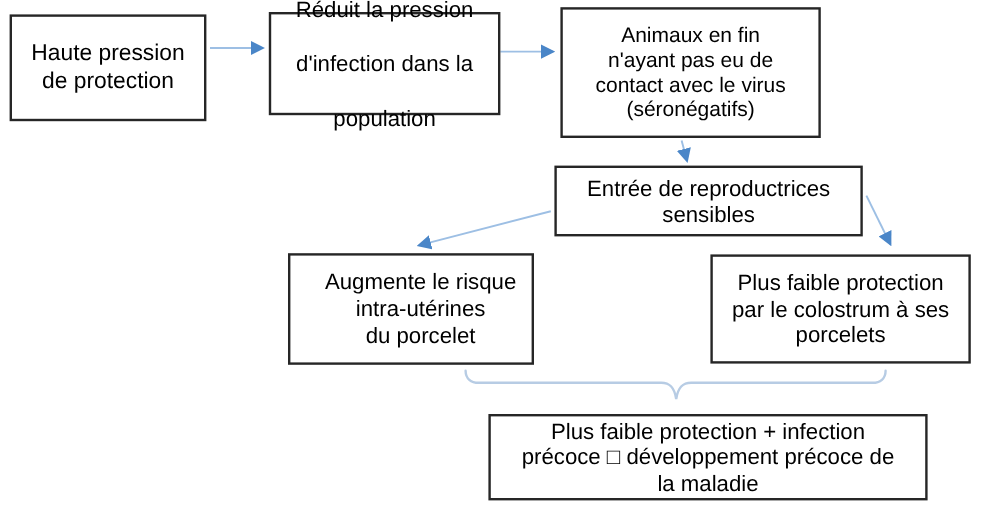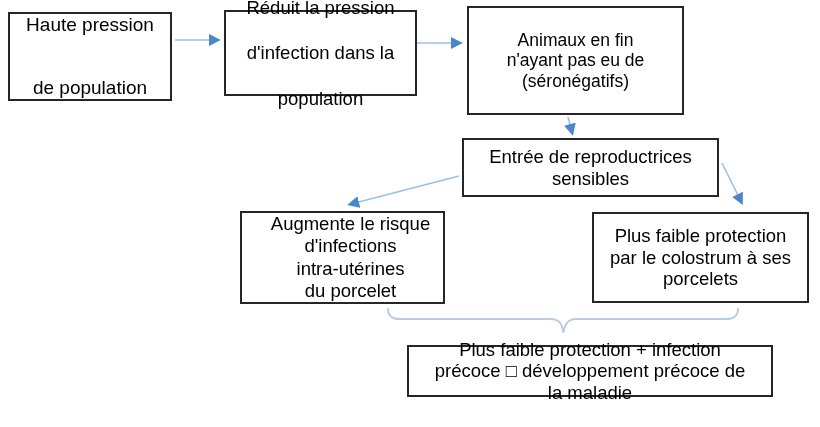--- a/index.html
+++ b/index.html
@@ -25,27 +25,27 @@
     flex-direction: column;
     justify-content: center;
     align-items: center;
     text-align: center;
     line-height: 1.16;
   }
   .box span {
     display: block;
     white-space: nowrap;
   }
-  #box-haute-pression       { left: 8px;   top: 12px;  width: 164px; height: 89px;  font-size: 19px; justify-content: space-between; }
+  #box-haute-pression       { left: 8px;   top: 12px;  width: 164px; height: 89px;  font-size: 19px; }
   #box-reduit-pression      { left: 224px; top: 10px;  width: 193px; height: 86px;  font-size: 18.5px; gap: 24px; }
   #box-animaux-fin          { left: 467px; top: 6px;   width: 217px; height: 109px; font-size: 17.5px; line-height: 1.18; }
   #box-entree-reproductrices{ left: 462px; top: 138px; width: 257px; height: 59px;  font-size: 18.5px; }
   #box-augmente-risque      { left: 240px; top: 211px; width: 205px; height: 93px;  font-size: 18.5px; line-height: 1.2; padding-left: 16px; }
   #box-protection-colostrum { left: 592px; top: 212px; width: 217px; height: 91px;  font-size: 18.5px; text-align: right; }
-  #box-conclusion           { left: 407px; top: 345px; width: 366px; height: 52px;  font-size: 18.5px; }
+  #box-conclusion           { left: 407px; top: 345px; width: 366px; height: 72px;  font-size: 18.5px; }
 
   #connector-layer {
     position: absolute;
     left: 0;
     top: 0;
     width: 820px;
     height: 427px;
     pointer-events: none;
   }
   .arrow-line {
@@ -90,43 +90,43 @@
     <g>
       <line class="arrow-line" x1="722" y1="163" x2="742" y2="203.5" marker-end="url(#arrowhead)"></line>
     </g>
     <g>
       <path class="brace-path" d="M388,309 C388,315.5 392.5,319 399,319 L551,319 C558,319 562,322.5 563.5,332.5 C565,322.5 569,319 576,319 L727,319 C733.5,319 738,315.5 738,309"></path>
     </g>
   </svg>
 
   <div class="box" id="box-haute-pression">
     <span>Haute pression</span>
-    <span>de population</span>
+    <span>de protection</span>
   </div>
 
   <div class="box" id="box-reduit-pression">
     <span>Réduit la pression</span>
     <span>d'infection dans la</span>
     <span>population</span>
   </div>
 
   <div class="box" id="box-animaux-fin">
     <span>Animaux en fin</span>
     <span>n'ayant pas eu de</span>
+    <span>contact avec le virus</span>
     <span>(séronégatifs)</span>
   </div>
 
   <div class="box" id="box-entree-reproductrices">
     <span>Entrée de reproductrices</span>
     <span>sensibles</span>
   </div>
 
   <div class="box" id="box-augmente-risque">
     <span>Augmente le risque</span>
-    <span>d'infections</span>
     <span>intra-utérines</span>
     <span>du porcelet</span>
   </div>
 
   <div class="box" id="box-protection-colostrum">
     <span>Plus faible protection</span>
     <span>par le colostrum à ses</span>
     <span>porcelets</span>
   </div>
 

